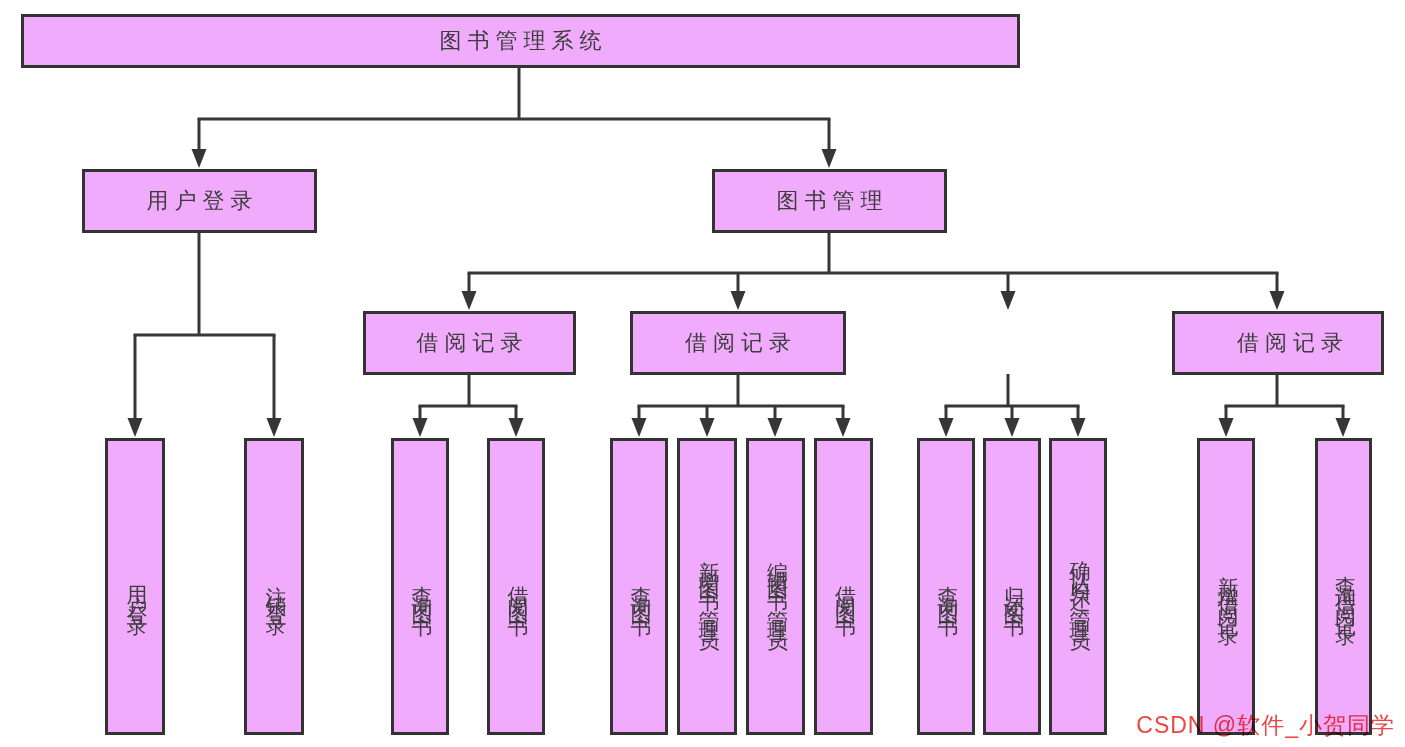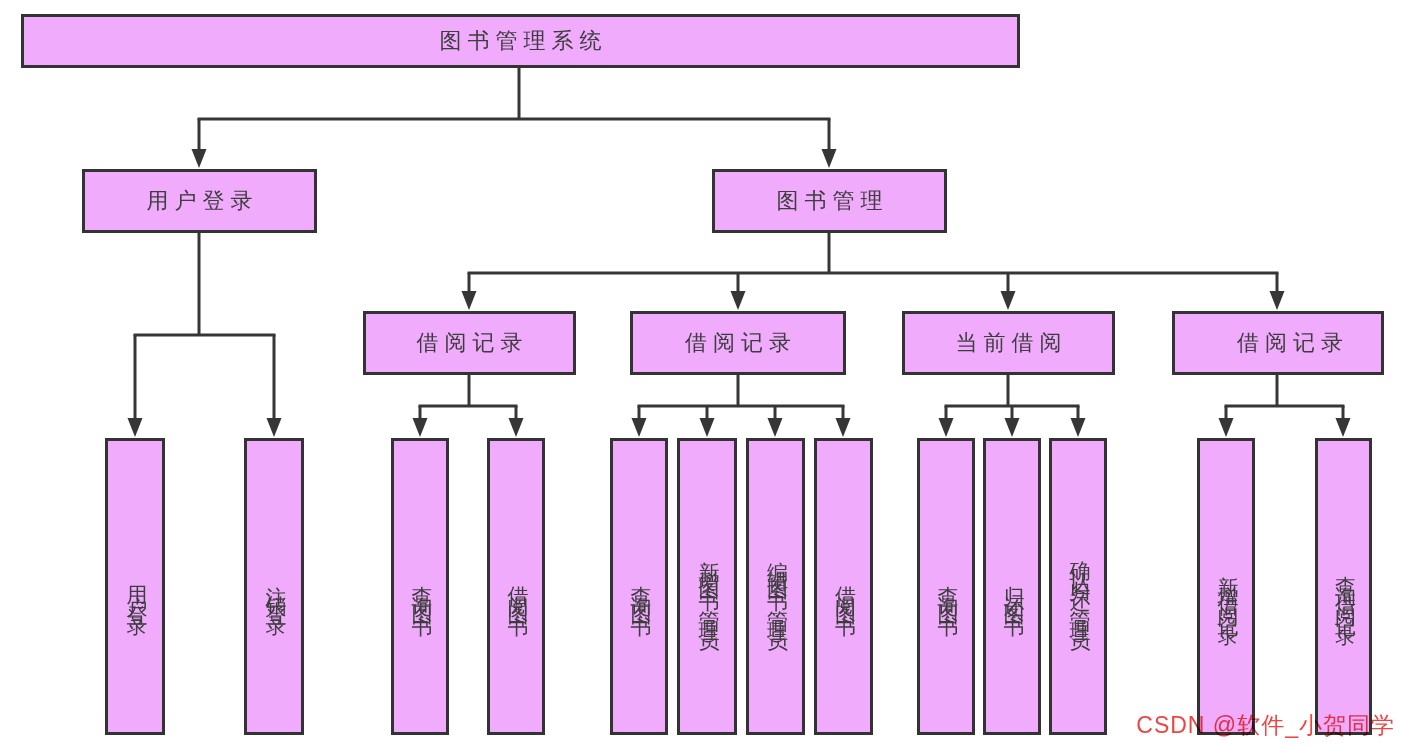--- a/index.html
+++ b/index.html
@@ -114,21 +114,20 @@
       <polygon points="1335.5,418 1350.5,418 1343,437" fill="#363636"></polygon>
     </svg>
 
   <div class="box" style="left:21px; top:14px; width:999px; height:54px;">图书管理系统</div>
 
   <div class="box" style="left:82px; top:169px; width:235px; height:64px;">用户登录</div>
   <div class="box" style="left:712px; top:169px; width:235px; height:64px;">图书管理</div>
 
   <div class="box" style="left:363px; top:311px; width:213px; height:64px;">借阅记录</div>
   <div class="box" style="left:630px; top:311px; width:216px; height:64px;">借阅记录</div>
-  <div class="box" style="left:902px; top:311px; width:213px; height:64px;">当前借阅</div>
   <div class="box" style="left:1172px; top:311px; width:212px; height:64px;padding-left:24px;">借阅记录</div>
 
   <div class="box v" style="left:105px; top:438px; width:60px; height:297px;">用户登录</div>
   <div class="box v" style="left:244px; top:438px; width:60px; height:297px;">注销登录</div>
 
   <div class="box v" style="left:391px; top:438px; width:58px; height:297px;">查询图书</div>
   <div class="box v" style="left:487px; top:438px; width:58px; height:297px;">借阅图书</div>
 
   <div class="box v" style="left:610px; top:438px; width:58px; height:297px;">查询图书</div>
   <div class="box v" style="left:677px; top:438px; width:60px; height:297px;">新增图书（管理员）</div>

